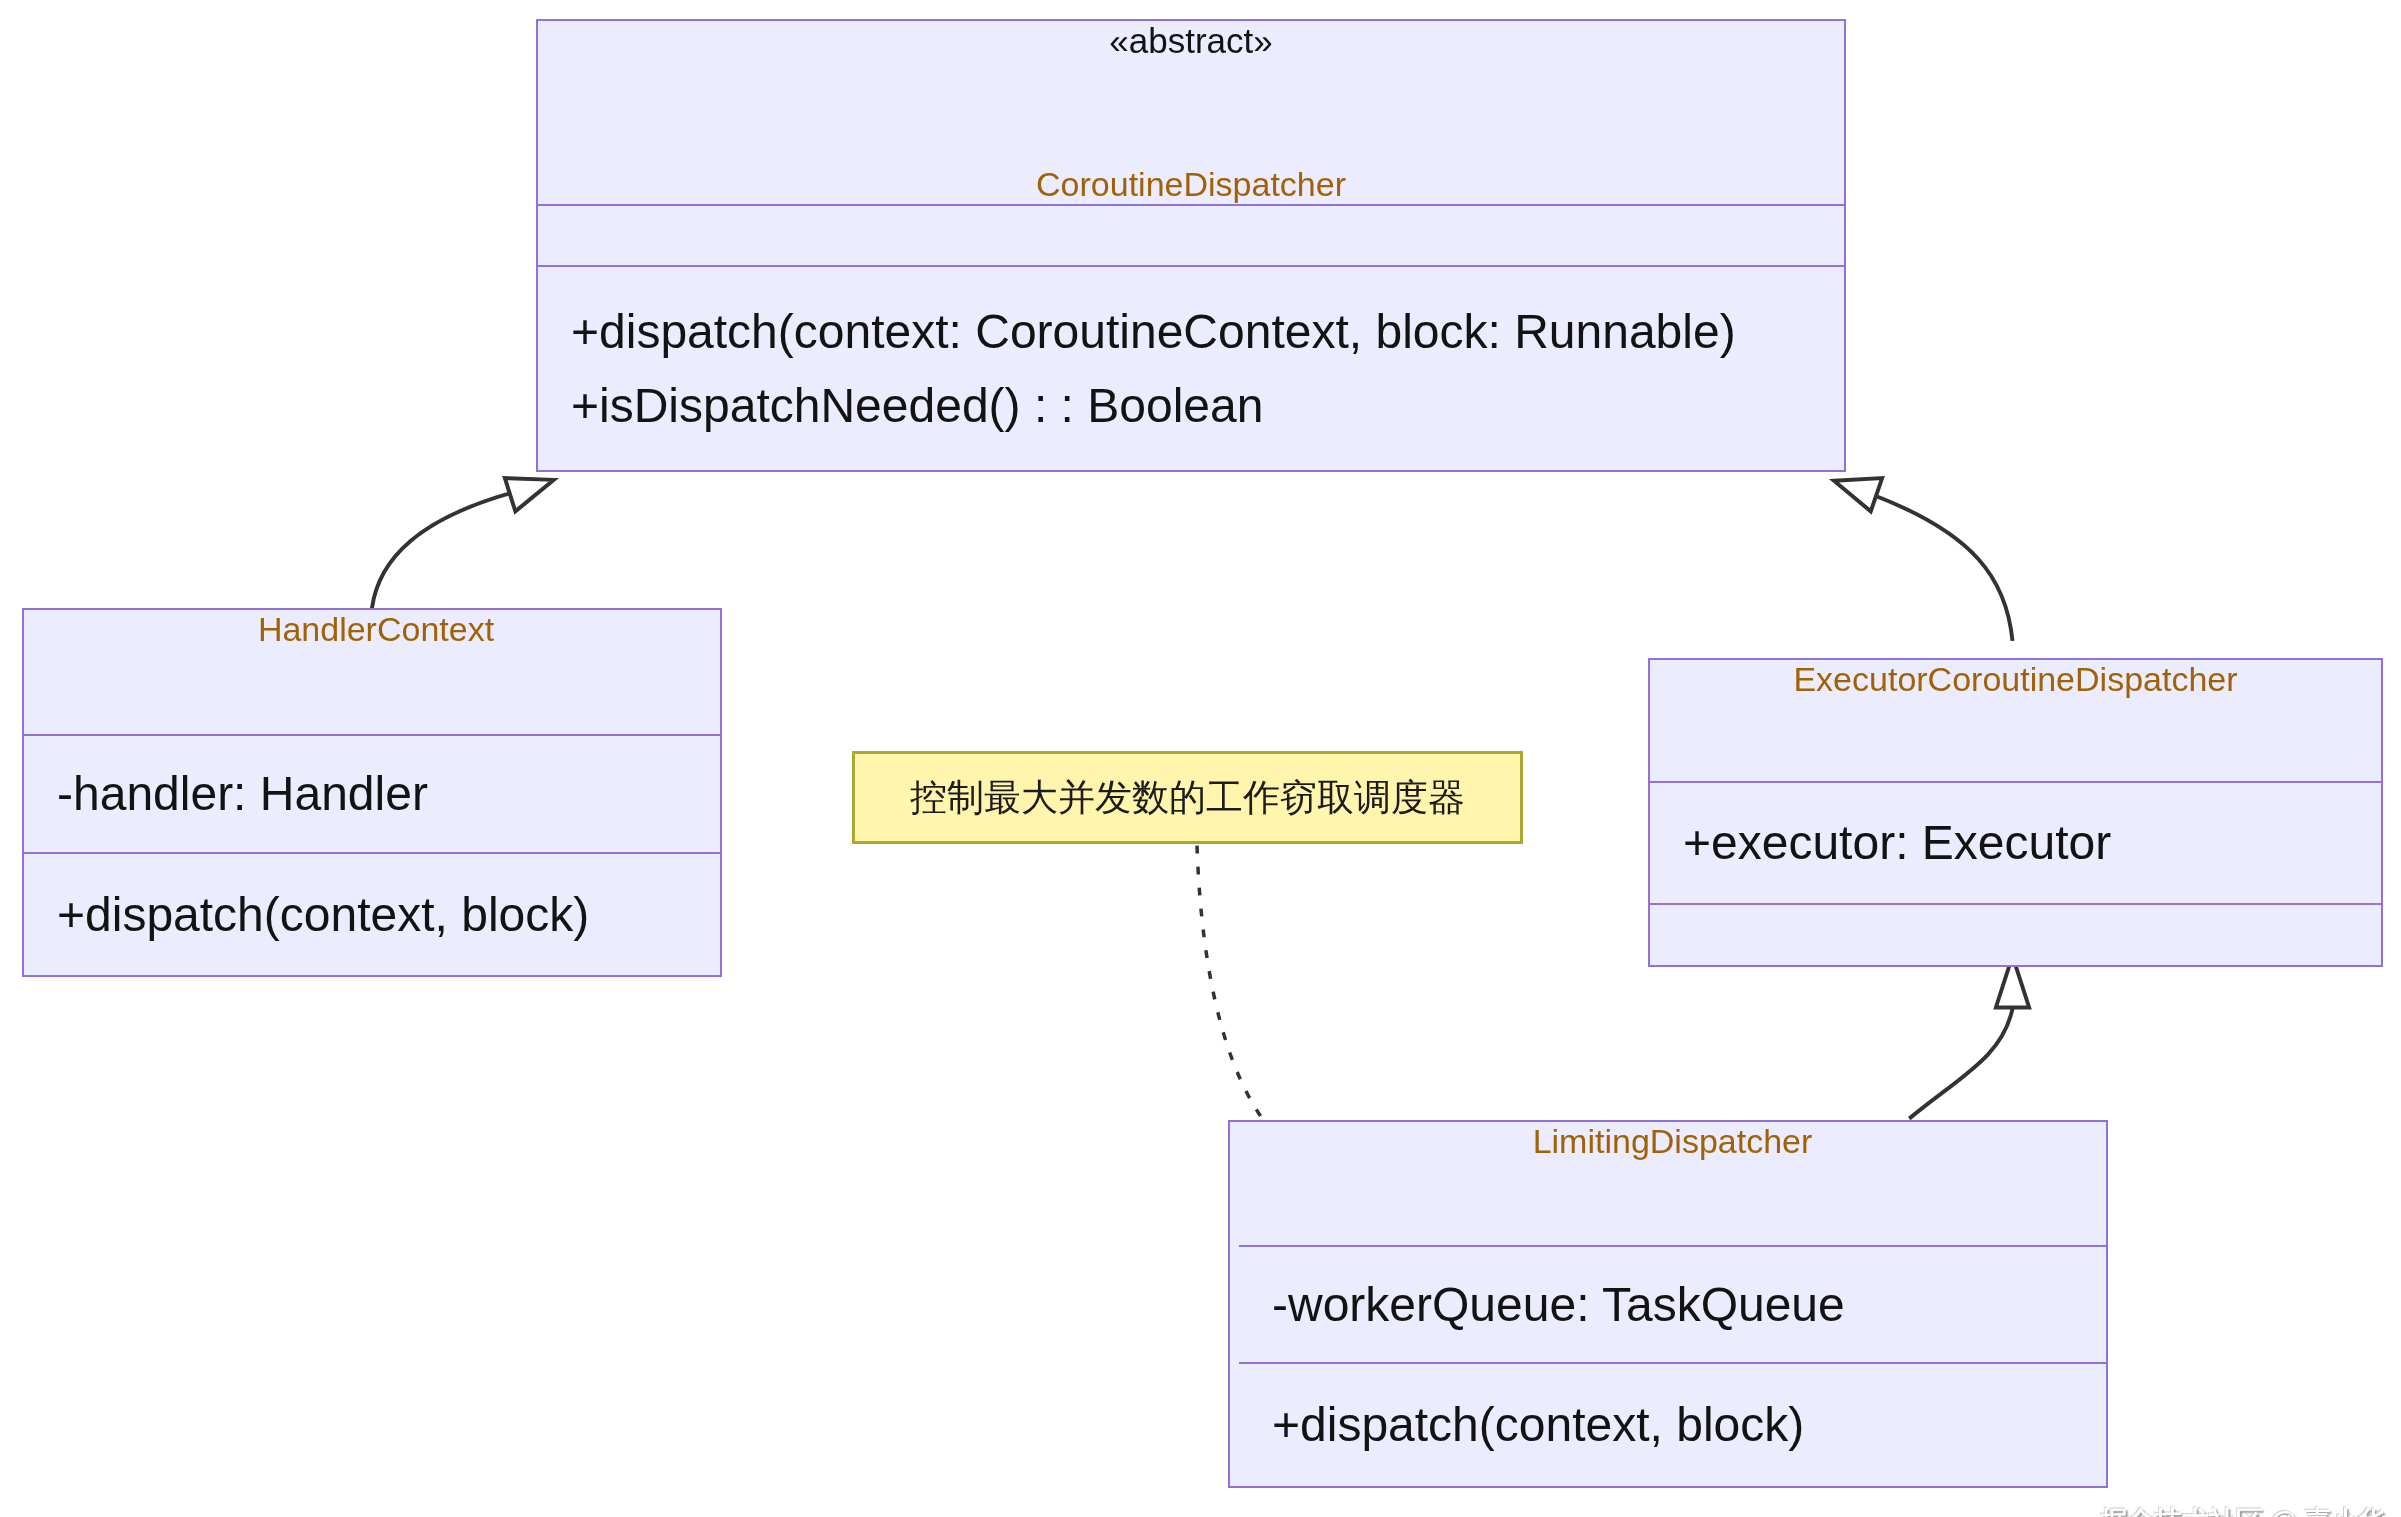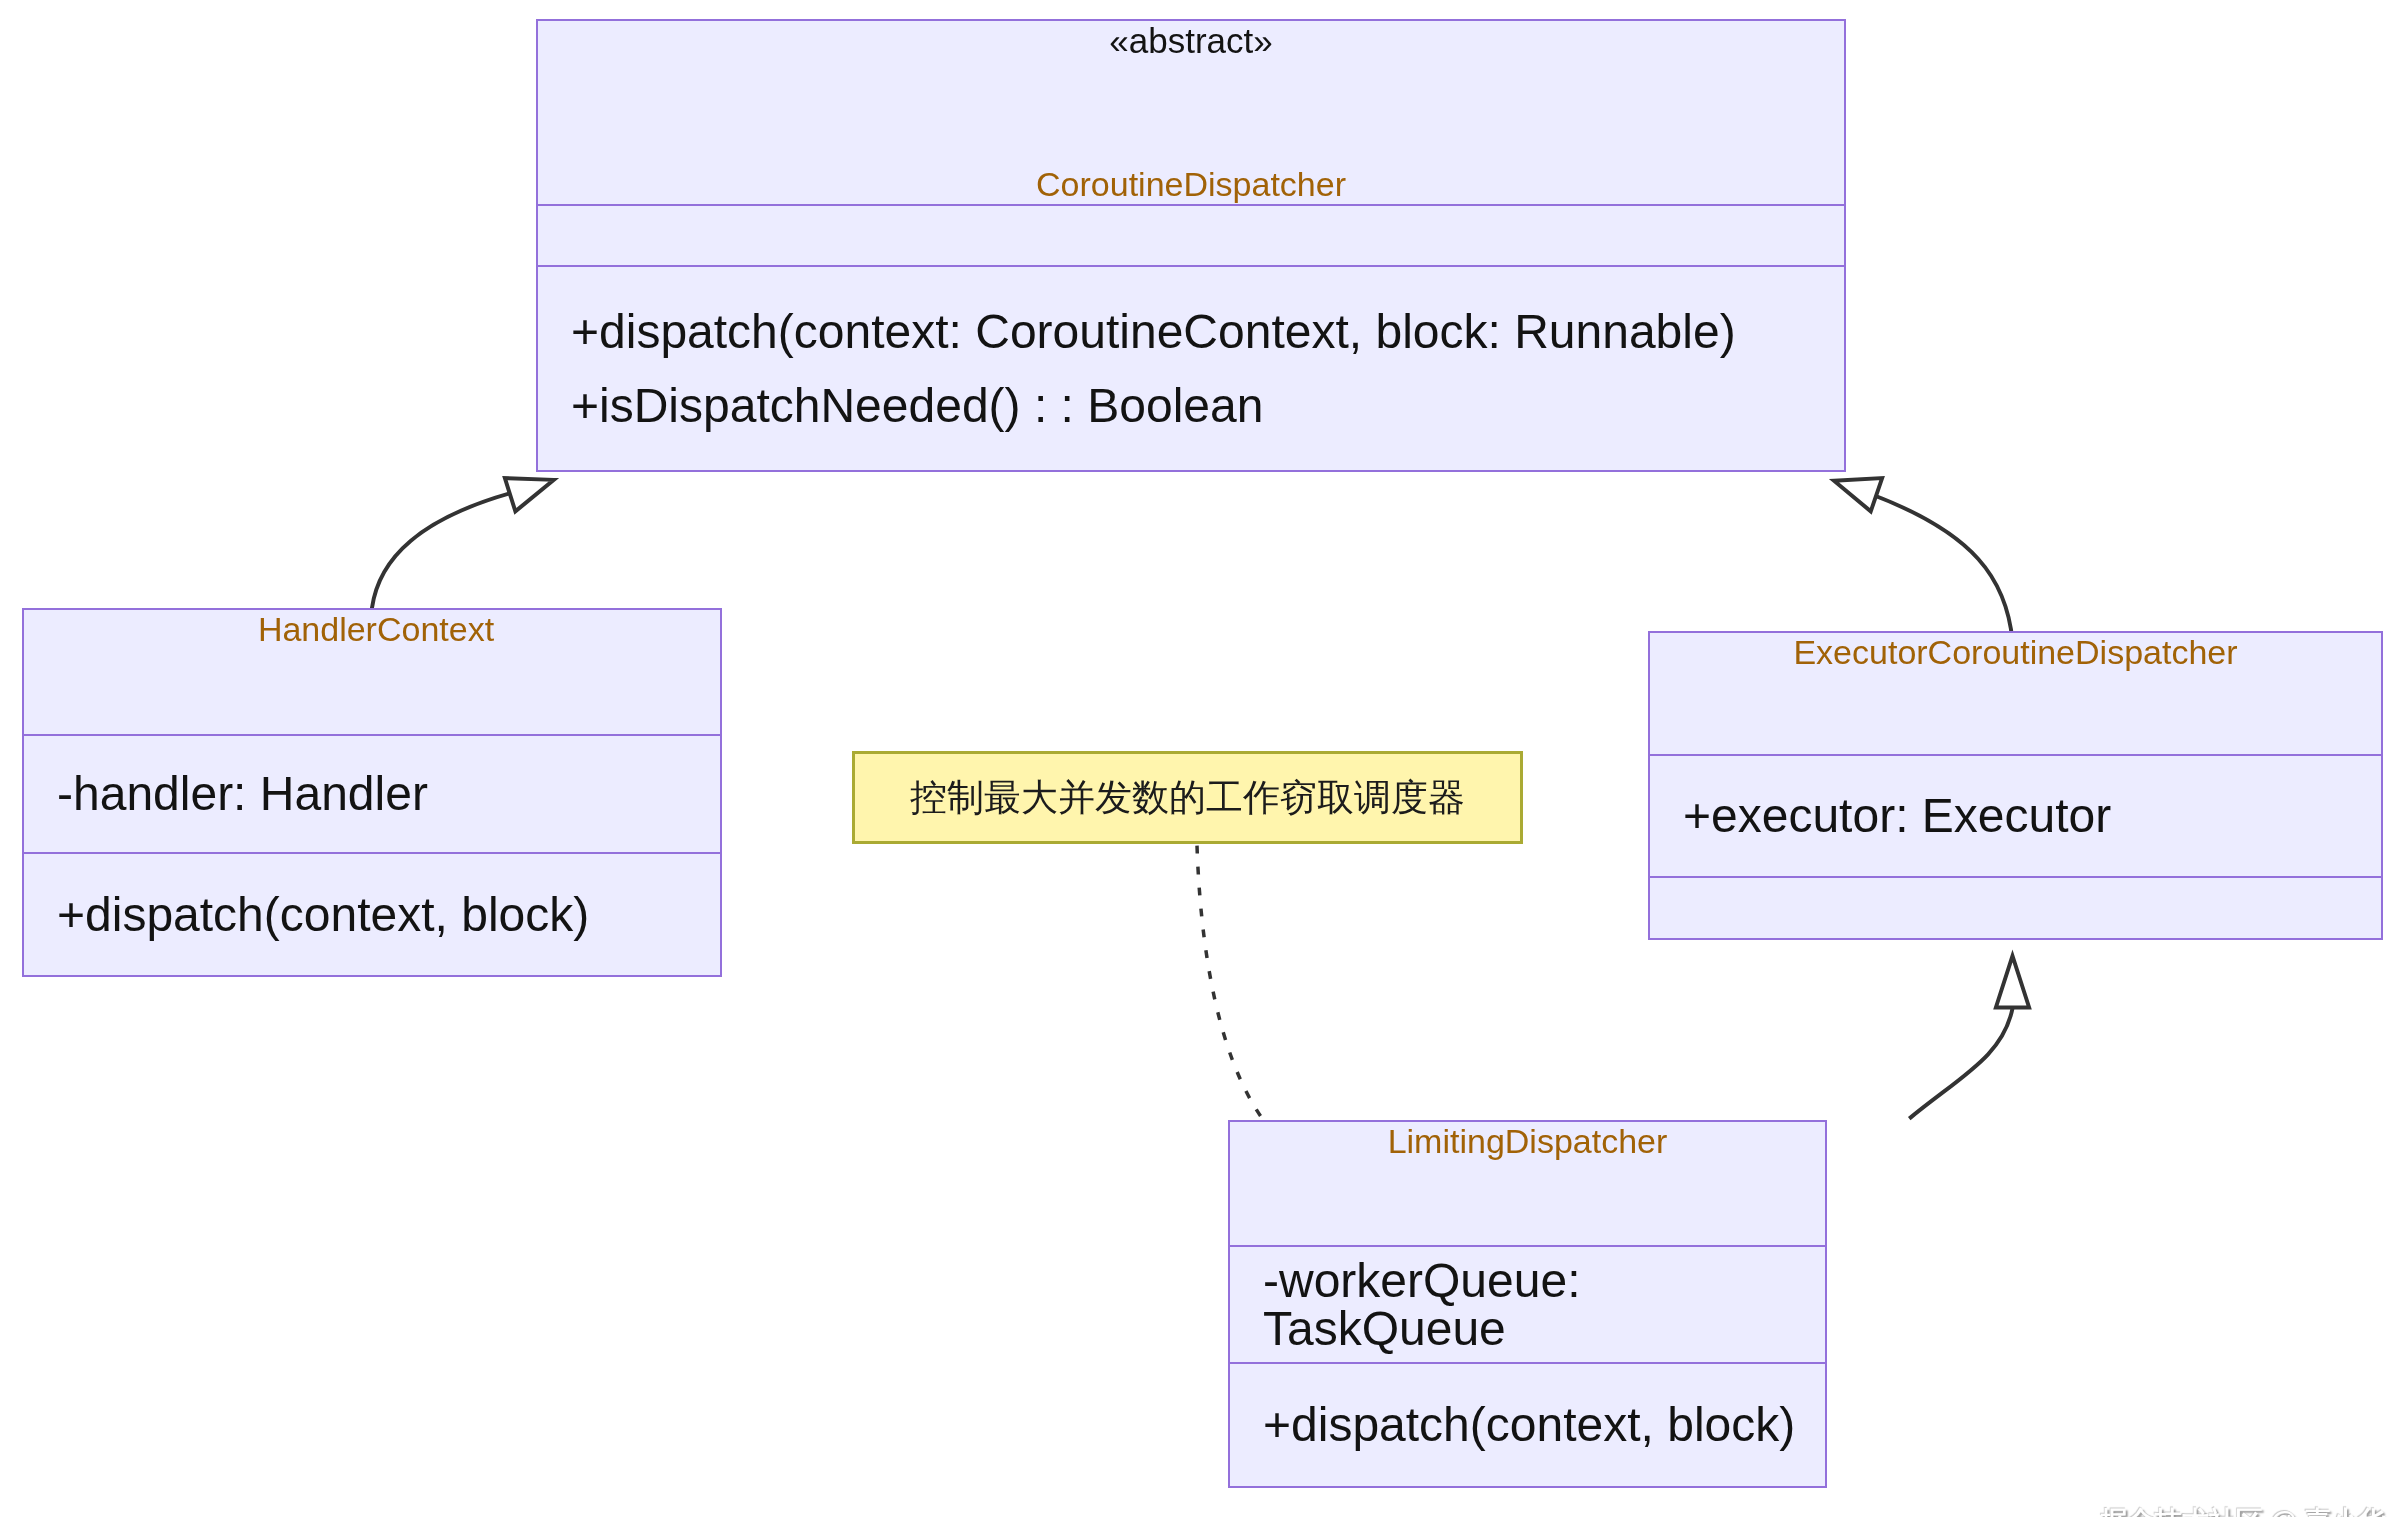--- a/index.html
+++ b/index.html
@@ -102,31 +102,31 @@
       <div class="cname">HandlerContext</div>
     </div>
     <div class="comp" style="height:118px;">
       <div class="row">-handler: Handler</div>
     </div>
     <div class="comp" style="flex:1;">
       <div class="row">+dispatch(context, block)</div>
     </div>
   </div>
 
-  <div class="uml-class" style="left:1648px;top:631px;width:735px;height:309px;">
+  <div class="uml-class" style="left:1648px;top:658px;width:735px;height:309px;">
     <div class="head" style="height:121px;">
       <div class="cname">ExecutorCoroutineDispatcher</div>
     </div>
     <div class="comp" style="height:122px;">
       <div class="row">+executor: Executor</div>
     </div>
     <div class="comp" style="flex:1;"></div>
   </div>
 
-  <div class="uml-class" style="left:1228px;top:1120px;width:599px;height:368px;">
+  <div class="uml-class" style="left:1228px;top:1120px;width:880px;height:368px;padding-left:9px;">
     <div class="head" style="height:123px;">
       <div class="cname">LimitingDispatcher</div>
     </div>
     <div class="comp" style="height:117px;">
       <div class="row">-workerQueue: TaskQueue</div>
     </div>
     <div class="comp" style="flex:1;">
       <div class="row">+dispatch(context, block)</div>
     </div>
   </div>

